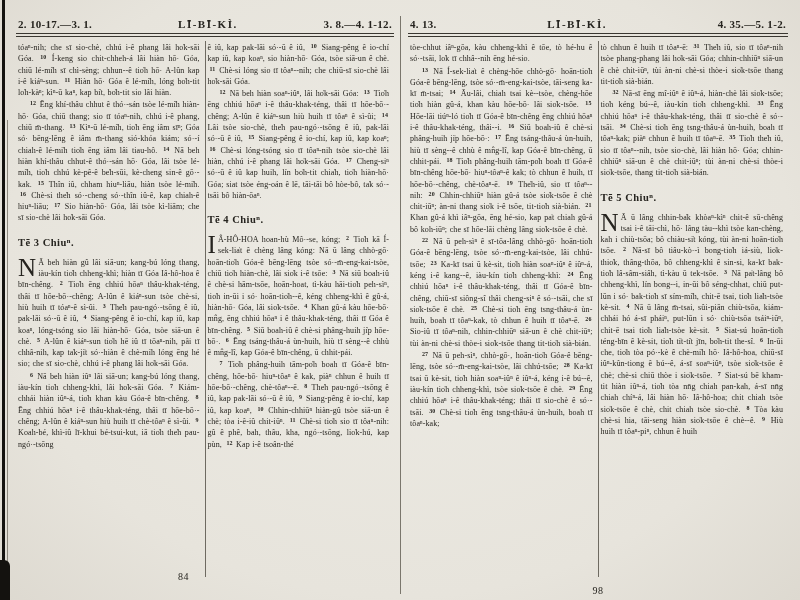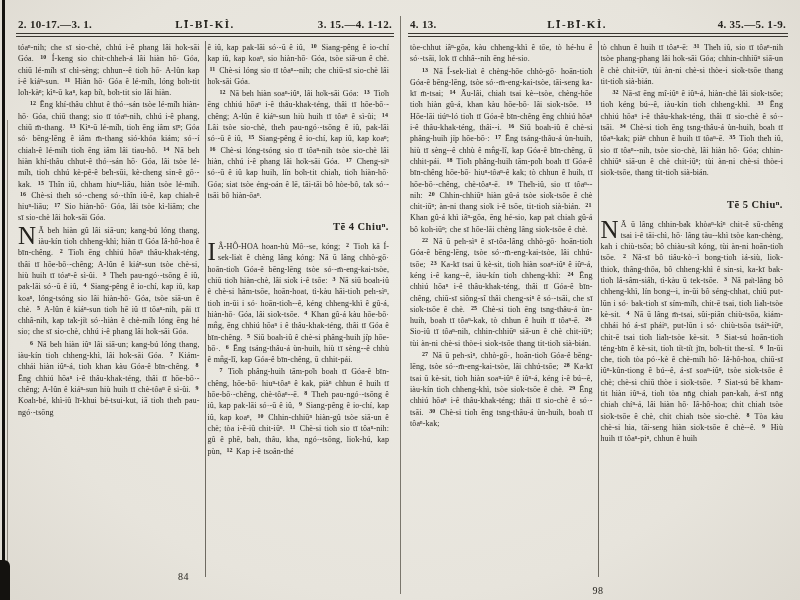--- a/index.html
+++ b/index.html
@@ -24,68 +24,69 @@
   .col{width:50%;height:100%;overflow:hidden;padding:1px 5px 0 2px;box-sizing:border-box;}
   .col-divider{width:1px;background:#6e6a61;height:100%;}
   .gutter-rule{position:absolute;left:400px;top:16px;width:1px;height:578px;background:#7a766c;}
 
   .col p{margin:0;font-size:8px;line-height:11.3px;text-align:justify;
          letter-spacing:.1px;word-spacing:.4px;}
   .col p.para{text-indent:10px;margin-top:1px;}
   .col p.cont{text-indent:0;}
   .col p.drop{text-indent:0;margin-top:1px;}
   sup.v{font-size:6px;font-weight:bold;line-height:0;vertical-align:2px;padding:0 1px 0 2px;}
-  .chapter-heading{margin:20px 0 9px 0;text-align:right;font-size:10.5px;
+  .chapter-heading{margin:13px 0 9px 0;text-align:left;font-size:10.5px;
                    font-weight:bold;letter-spacing:.5px;}
   .dropcap{float:left;font-size:25px;line-height:20px;font-weight:normal;
            padding:1px 2px 0 0;}
   .page-number{position:absolute;font-size:10px;letter-spacing:.5px;}
   .page-number-left{left:162px;top:553px;}
   .page-number-right{left:50%;top:567px;transform:translateX(-50%);}
 </style>
 </head>
 <body>
 
 <div class="scan">
   <div class="binding-edge"></div>
   <div class="binding-edge2"></div>
   <div class="corner-mark"></div>
   <div class="gutter-rule"></div>
 
   <div class="page page-left">
     <div class="running-head">
       <span>2. 10-17.—3. 1.</span>
       <span class="c">LĪ-BĪ-KÌ.</span>
-      <span>3. 15.—4. 1-12.</span>
+      <span>3. 8.—4. 1-12.</span>
     </div>
     <div class="double-rule"></div>
     <div class="cols">
       <div class="col">
           <p class="cont">tóaⁿ-nih; che sī sio-chè, chhú i-ê phang lâi ho̍k-sāi Góa. <sup class="v">10</sup> Í-keng sio chit-chheh-á lâi hiàn hō· Góa, chiū lé-mi̍h sī chì-sèng; chhun--ê tio̍h hō· A-lûn kap i-ê kiáⁿ-sun. <sup class="v">11</sup> Hiàn hō· Góa ê lé-mi̍h, lóng bo̍h-tit lo̍h-kàⁿ; kìⁿ-ū kaⁿ, kap bi̍t, bo̍h-tit sio lâi hiàn.</p>
           <p class="para"><sup class="v">12</sup> Ēng khí-thâu chhut ê thó·-sán tsòe lé-mi̍h hiàn-hō· Góa, chiū thang; sio tī tóaⁿ-nih, chhú i-ê phang, chiū m̄-thang. <sup class="v">13</sup> Kìⁿ-ū lé-mi̍h, tio̍h ēng iâm sīⁿ; Góa só· bēng-lēng ê iâm m̄-thang sió-khóa kiám; só·-í chiah-ê lé-mi̍h tio̍h ēng iâm lâi tiau-hô. <sup class="v">14</sup> Nā beh hiàn khí-thâu chhut-ê thó·-sán hō· Góa, lâi tsòe lé-mi̍h, tio̍h chhú kè-pê-ê be̍h-sūi, kè-cheng sin-ê gō·-kak. <sup class="v">15</sup> Thîn iû, chham hiuⁿ-liāu, hiàn tsòe lé-mi̍h. <sup class="v">16</sup> Chè-si the̍h só·-cheng só·-thîn iû-ê, kap chiah-ê hiuⁿ-liāu; <sup class="v">17</sup> Sio hiàn-hō· Góa, lâi tsòe kì-liām; che sī sio-chè lâi ho̍k-sāi Góa.</p>
+          <h3 class="chapter-heading">Tē 3 Chiuⁿ.</h3>
           <p class="drop"><span class="dropcap">N</span>Ā beh hiàn gû lâi siā-un; kang-bú lóng thang, iàu-kín tio̍h chheng-khì; hiàn tī Góa Iâ-hô-hoa ê bīn-chêng. <sup class="v">2</sup> Tio̍h ēng chhiú hōaⁿ thâu-khak-téng, thâi tī hōe-bō·-chêng; A-lûn ê kiáⁿ-sun tsòe chè-si, hiù huih tī tóaⁿ-ê sì-ûi. <sup class="v">3</sup> The̍h pau-ngó·-tsōng ê iû, pak-lāi só·-ū ê iû, <sup class="v">4</sup> Siang-pêng ê io-chí, kap iû, kap koaⁿ, lóng-tsóng sio lâi hiàn-hō· Góa, tsòe siā-un ê chè. <sup class="v">5</sup> A-lûn ê kiáⁿ-sun tio̍h hē iû tī tōaⁿ-nih, pâi tī chhâ-nih, kap ta̍k-ji̍t só·-hiàn ê chè-mi̍h lóng ēng hé sio; che sī sio-chè, chhú i-ê phang lâi ho̍k-sāi Góa.</p>
           <p class="para"><sup class="v">6</sup> Nā beh hiàn iûⁿ lâi siā-un; kang-bú lóng thang, iàu-kín tio̍h chheng-khì, lâi ho̍k-sāi Góa. <sup class="v">7</sup> Kiám-chhái hiàn iûⁿ-á, tio̍h khan kàu Góa-ê bīn-chêng. <sup class="v">8</sup> Ēng chhiú hōaⁿ i-ê thâu-khak-téng, thâi tī hōe-bō·-chêng; A-lûn ê kiáⁿ-sun hiù huih tī chè-tôaⁿ ê sì-ûi. <sup class="v">9</sup> Koah-bé, khì-iû lī-khui bé-tsui-kut, iā tio̍h the̍h pau-ngó·-tsōng</p>
         </div>
       <div class="col-divider"></div>
       <div class="col">
           <p class="cont">ê iû, kap pak-lāi só·-ū ê iû, <sup class="v">10</sup> Siang-pêng ê io-chí kap iû, kap koaⁿ, sio hiàn-hō· Góa, tsòe siā-un ê chè. <sup class="v">11</sup> Chè-si lóng sio tī tôaⁿ--nih; che chiū-sī sio-chè lâi ho̍k-sāi Góa.</p>
           <p class="para"><sup class="v">12</sup> Nā beh hiàn soaⁿ-iûⁿ, lâi ho̍k-sāi Góa: <sup class="v">13</sup> Tio̍h ēng chhiú hōaⁿ i-ê thâu-khak-téng, thâi tī hōe-bō·-chêng; A-lûn ê kiáⁿ-sun hiù huih tī tôaⁿ ê sì-ûi; <sup class="v">14</sup> Lâi tsòe sio-chè, the̍h pau-ngó·-tsōng ê iû, pak-lāi só·-ū ê iû, <sup class="v">15</sup> Siang-pêng ê io-chí, kap iû, kap koaⁿ; <sup class="v">16</sup> Chè-si lóng-tsóng sio tī tôaⁿ-nih tsòe sio-chè lâi hiàn, chhú i-ê phang lâi ho̍k-sāi Góa. <sup class="v">17</sup> Cheng-siⁿ só·-ū ê iû kap huih, lín bo̍h-tit chia̍h, tio̍h hiàn-hō· Góa; siat tsòe éng-oán ê lē, tāi-tāi bô hòe-bô, ta̍k só·-tsāi bô hiàn-ōaⁿ.</p>
           <h3 class="chapter-heading">Tē 4 Chiuⁿ.</h3>
           <p class="drop"><span class="dropcap">I</span>Â-HÔ-HOA hoan-hù Mô·-se, kóng; <sup class="v">2</sup> Tio̍h kā Í-sek-lia̍t ê chèng lâng kóng: Nā ū lâng chhò-gō· hoān-tio̍h Góa-ê bēng-lēng tsòe só·-m̄-eng-kai-tsòe, chiū tio̍h hiàn-chè, lâi sio̍k i-ê tsōe: <sup class="v">3</sup> Nā siū boah-iû ê chè-si hām-tsōe, hoān-hoat, tì-kàu hāi-tio̍h peh-sìⁿ, tio̍h in-ūi i só· hoān-tio̍h--ê, kéng chheng-khì ê gû-á, hiàn-hō· Góa, lâi sio̍k-tsōe. <sup class="v">4</sup> Khan gû-á kàu hōe-bō· mn̂g, ēng chhiú hōaⁿ i ê thâu-khak-téng, thâi tī Góa ê bīn-chêng. <sup class="v">5</sup> Siū boah-iû ê chè-si phâng-huih ji̍p hōe-bō·. <sup class="v">6</sup> Ēng tsáng-thâu-á ùn-huih, hiù tī sèng--ê chhù ê mn̂g-lî, kap Góa-ê bīn-chêng, ū chhit-pái.</p>
           <p class="para"><sup class="v">7</sup> Tio̍h phâng-huih tām-po̍h boah tī Góa-ê bīn-chêng, hōe-bō· hiuⁿ-tôaⁿ ê kak, piàⁿ chhun ê huih tī hōe-bō·-chêng, chè-tôaⁿ--ē. <sup class="v">8</sup> The̍h pau-ngó·-tsōng ê iû, kap pak-lāi só·-ū ê iû, <sup class="v">9</sup> Siang-pêng ê io-chí, kap iû, kap koaⁿ, <sup class="v">10</sup> Chhin-chhiūⁿ hiàn-gû tsòe siā-un ê chè; tòa i-ê-iû chit-iūⁿ. <sup class="v">11</sup> Chè-si tio̍h sio tī tôaⁿ-nih: gû ê phê, bah, thâu, kha, ngó·-tsōng, lio̍k-hú, kap pùn, <sup class="v">12</sup> Kap i-ê tsoân-thé</p>
         </div>
     </div>
     <div class="page-number page-number-left">84</div>
   </div>
 
   <div class="page page-right">
     <div class="running-head">
       <span>4. 13.</span>
       <span class="c">LĪ-BĪ-KÌ.</span>
-      <span>4. 35.—5. 1-9.</span>
+      <span>4. 35.—5. 1-2.</span>
     </div>
     <div class="double-rule"></div>
     <div class="cols">
       <div class="col">
           <p class="cont">tòe-chhut iâⁿ-gōa, kàu chheng-khì ê tōe, tò hé-hu ê só·-tsāi, lo̍k tī chhâ--nih ēng hé-sio.</p>
           <p class="para"><sup class="v">13</sup> Nā Í-sek-lia̍t ê chèng-hōe chhò-gō· hoān-tio̍h Góa-ê bēng-lēng, tsòe só·-m̄-eng-kai-tsòe, tāi-seng ka-kī m̄-tsai; <sup class="v">14</sup> Āu-lâi, chiah tsai kè--tsòe, chèng-hōe tio̍h hiàn gû-á, khan kàu hōe-bō· lâi sio̍k-tsōe. <sup class="v">15</sup> Hōe-lāi tiúⁿ-ló tio̍h tī Góa-ê bīn-chêng ēng chhiú hōaⁿ i-ê thâu-khak-téng, thâi--i. <sup class="v">16</sup> Siū boah-iû ê chè-si phâng-huih ji̍p hōe-bō·: <sup class="v">17</sup> Ēng tsáng-thâu-á ùn-huih, hiù tī sèng--ê chhù ê mn̂g-lî, kap Góa-ê bīn-chêng, ū chhit-pái. <sup class="v">18</sup> Tio̍h phâng-huih tām-po̍h boah tī Góa-ê bīn-chêng hōe-bō· hiuⁿ-tôaⁿ-ê kak; tò chhun ê huih, tī hōe-bō·-chêng, chè-tôaⁿ-ē. <sup class="v">19</sup> The̍h-iû, sio tī tôaⁿ--nih: <sup class="v">20</sup> Chhin-chhiūⁿ hiàn gû-á tsòe sio̍k-tsōe ê chè chit-iūⁿ; àn-ni thang sio̍k i-ê tsōe, tit-tio̍h sià-bián. <sup class="v">21</sup> Khan gû-á khì iâⁿ-gōa, ēng hé-sio, kap pa̍t chiah gû-á bô koh-iūⁿ; che sī hōe-lāi chèng lâng sio̍k-tsōe ê chè.</p>
           <p class="para"><sup class="v">22</sup> Nā ū peh-sìⁿ ê sī-tōa-lâng chhò-gō· hoān-tio̍h Góa-ê bēng-lēng, tsòe só·-m̄-eng-kai-tsòe, lâi chhú-tsōe; <sup class="v">23</sup> Ka-kī tsai ū kè-sit, tio̍h hiàn soaⁿ-iûⁿ ê iûⁿ-á, kéng i-ê kang--ê, iàu-kín tio̍h chheng-khì: <sup class="v">24</sup> Ēng chhiú hōaⁿ i-ê thâu-khak-téng, thâi tī Góa-ê bīn-chêng, chiū-sī siông-sî thâi cheng-siⁿ ê só·-tsāi, che sī sio̍k-tsōe ê chè. <sup class="v">25</sup> Chè-si tio̍h ēng tsng-thâu-á ùn-huih, boah tī tôaⁿ-kak, tò chhun ê huih tī tôaⁿ-ē. <sup class="v">26</sup> Sio-iû tī tôaⁿ-nih, chhin-chhiūⁿ siā-un ê chè chit-iūⁿ; tùi àn-ni chè-si thòe-i sio̍k-tsōe thang tit-tio̍h sià-bián.</p>
           <p class="para"><sup class="v">27</sup> Nā ū peh-sìⁿ, chhò-gō·, hoān-tio̍h Góa-ê bēng-lēng, tsòe só·-m̄-eng-kai-tsòe, lâi chhú-tsōe; <sup class="v">28</sup> Ka-kī tsai ū kè-sit, tio̍h hiàn soaⁿ-iûⁿ ê iûⁿ-á, kéng i-ê bú--ê, iàu-kín tio̍h chheng-khì, tsòe sio̍k-tsōe ê chè. <sup class="v">29</sup> Ēng chhiú hōaⁿ i-ê thâu-khak-téng; thâi tī sio-chè ê só·-tsāi. <sup class="v">30</sup> Chè-si tio̍h ēng tsng-thâu-á ùn-huih, boah tī tôaⁿ-kak;</p>
         </div>
       <div class="col-divider"></div>

